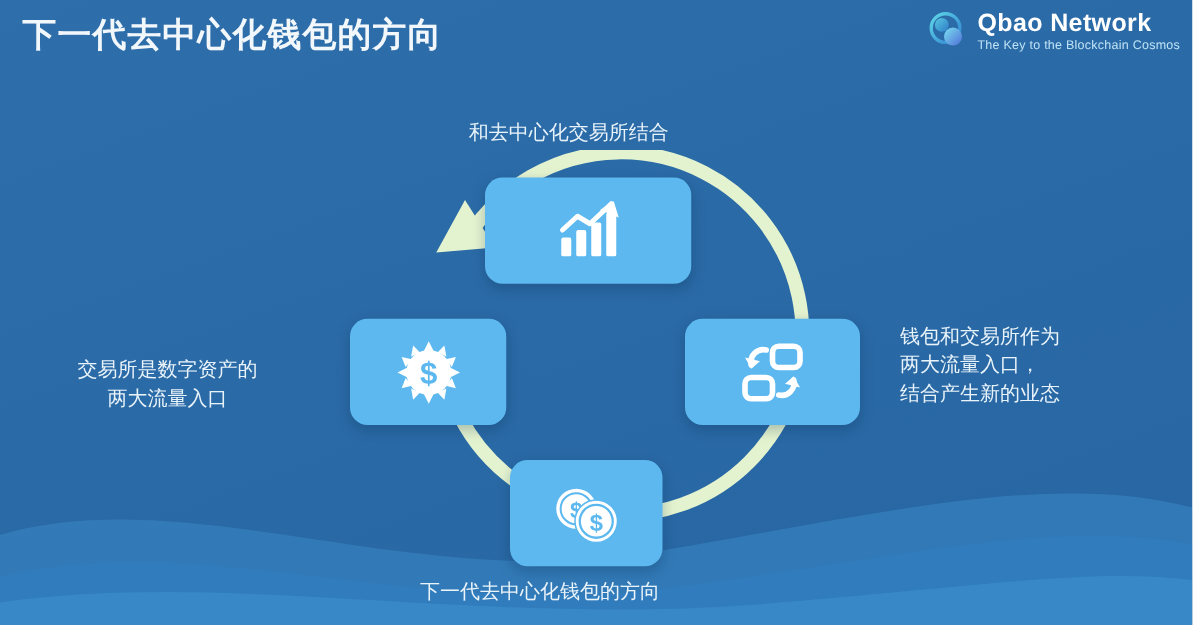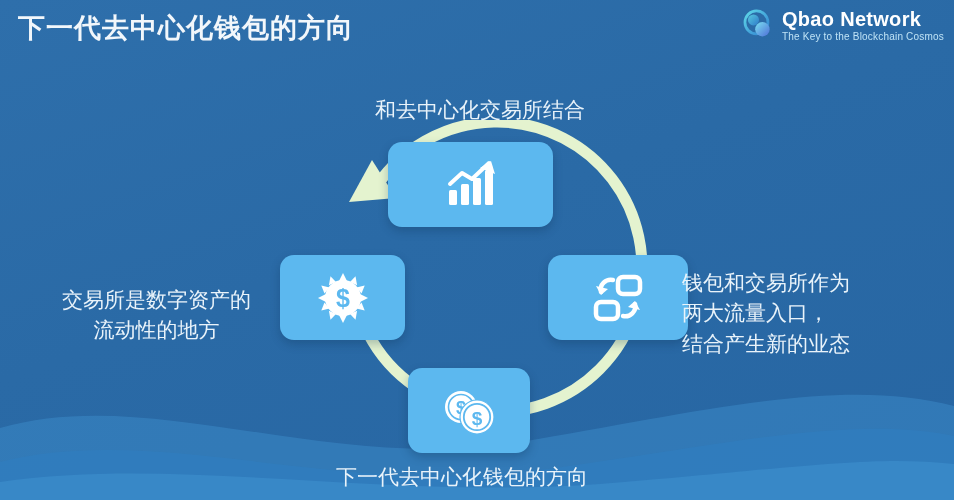--- a/index.html
+++ b/index.html
@@ -54,26 +54,26 @@
   .card-top    { left:128px; top:22px;  width:165px; height:85px; }
   .card-right  { left:288px; top:135px; width:140px; height:85px; }
   .card-bottom { left:148px; top:248px; width:122px; height:85px; }
   .card-left   { left:20px;  top:135px; width:125px; height:85px; }
   .card svg { display:block; }
 
   
   .cap {
     position:absolute;
     color:#e9f3fa;
-    font-size:21px;
+    font-size:16px;
     line-height:1.45;
     white-space:pre-line;
   }
   .cap-top    { left:375px; top:95px; }
-  .cap-right  { left:682px; top:258px;margin-top:10px; }
+  .cap-right  { left:720px; top:258px; }
   .cap-bottom { left:336px; top:462px; }
   .cap-left   { left:62px;  top:285px; text-align:center; }
 </style>
 </head>
 <body>
 
 <div id="slide">
 
   <svg class="waves" viewBox="0 0 954 130" preserveAspectRatio="none">
     <path d="M0,58 C150,14 330,104 520,72 C700,42 840,6 954,36 L954,130 L0,130 Z" fill="#3a88c6" opacity="0.55"></path>
@@ -170,15 +170,15 @@
       </svg>
     </div>
   </div>
 
   <div class="cap cap-top">和去中心化交易所结合</div>
   <div class="cap cap-right">钱包和交易所作为
 两大流量入口，
 结合产生新的业态</div>
   <div class="cap cap-bottom">下一代去中心化钱包的方向</div>
   <div class="cap cap-left">交易所是数字资产的
-流动性的地方</div>
+两大流量入口</div>
 
 </div>
 
 </body></html>

